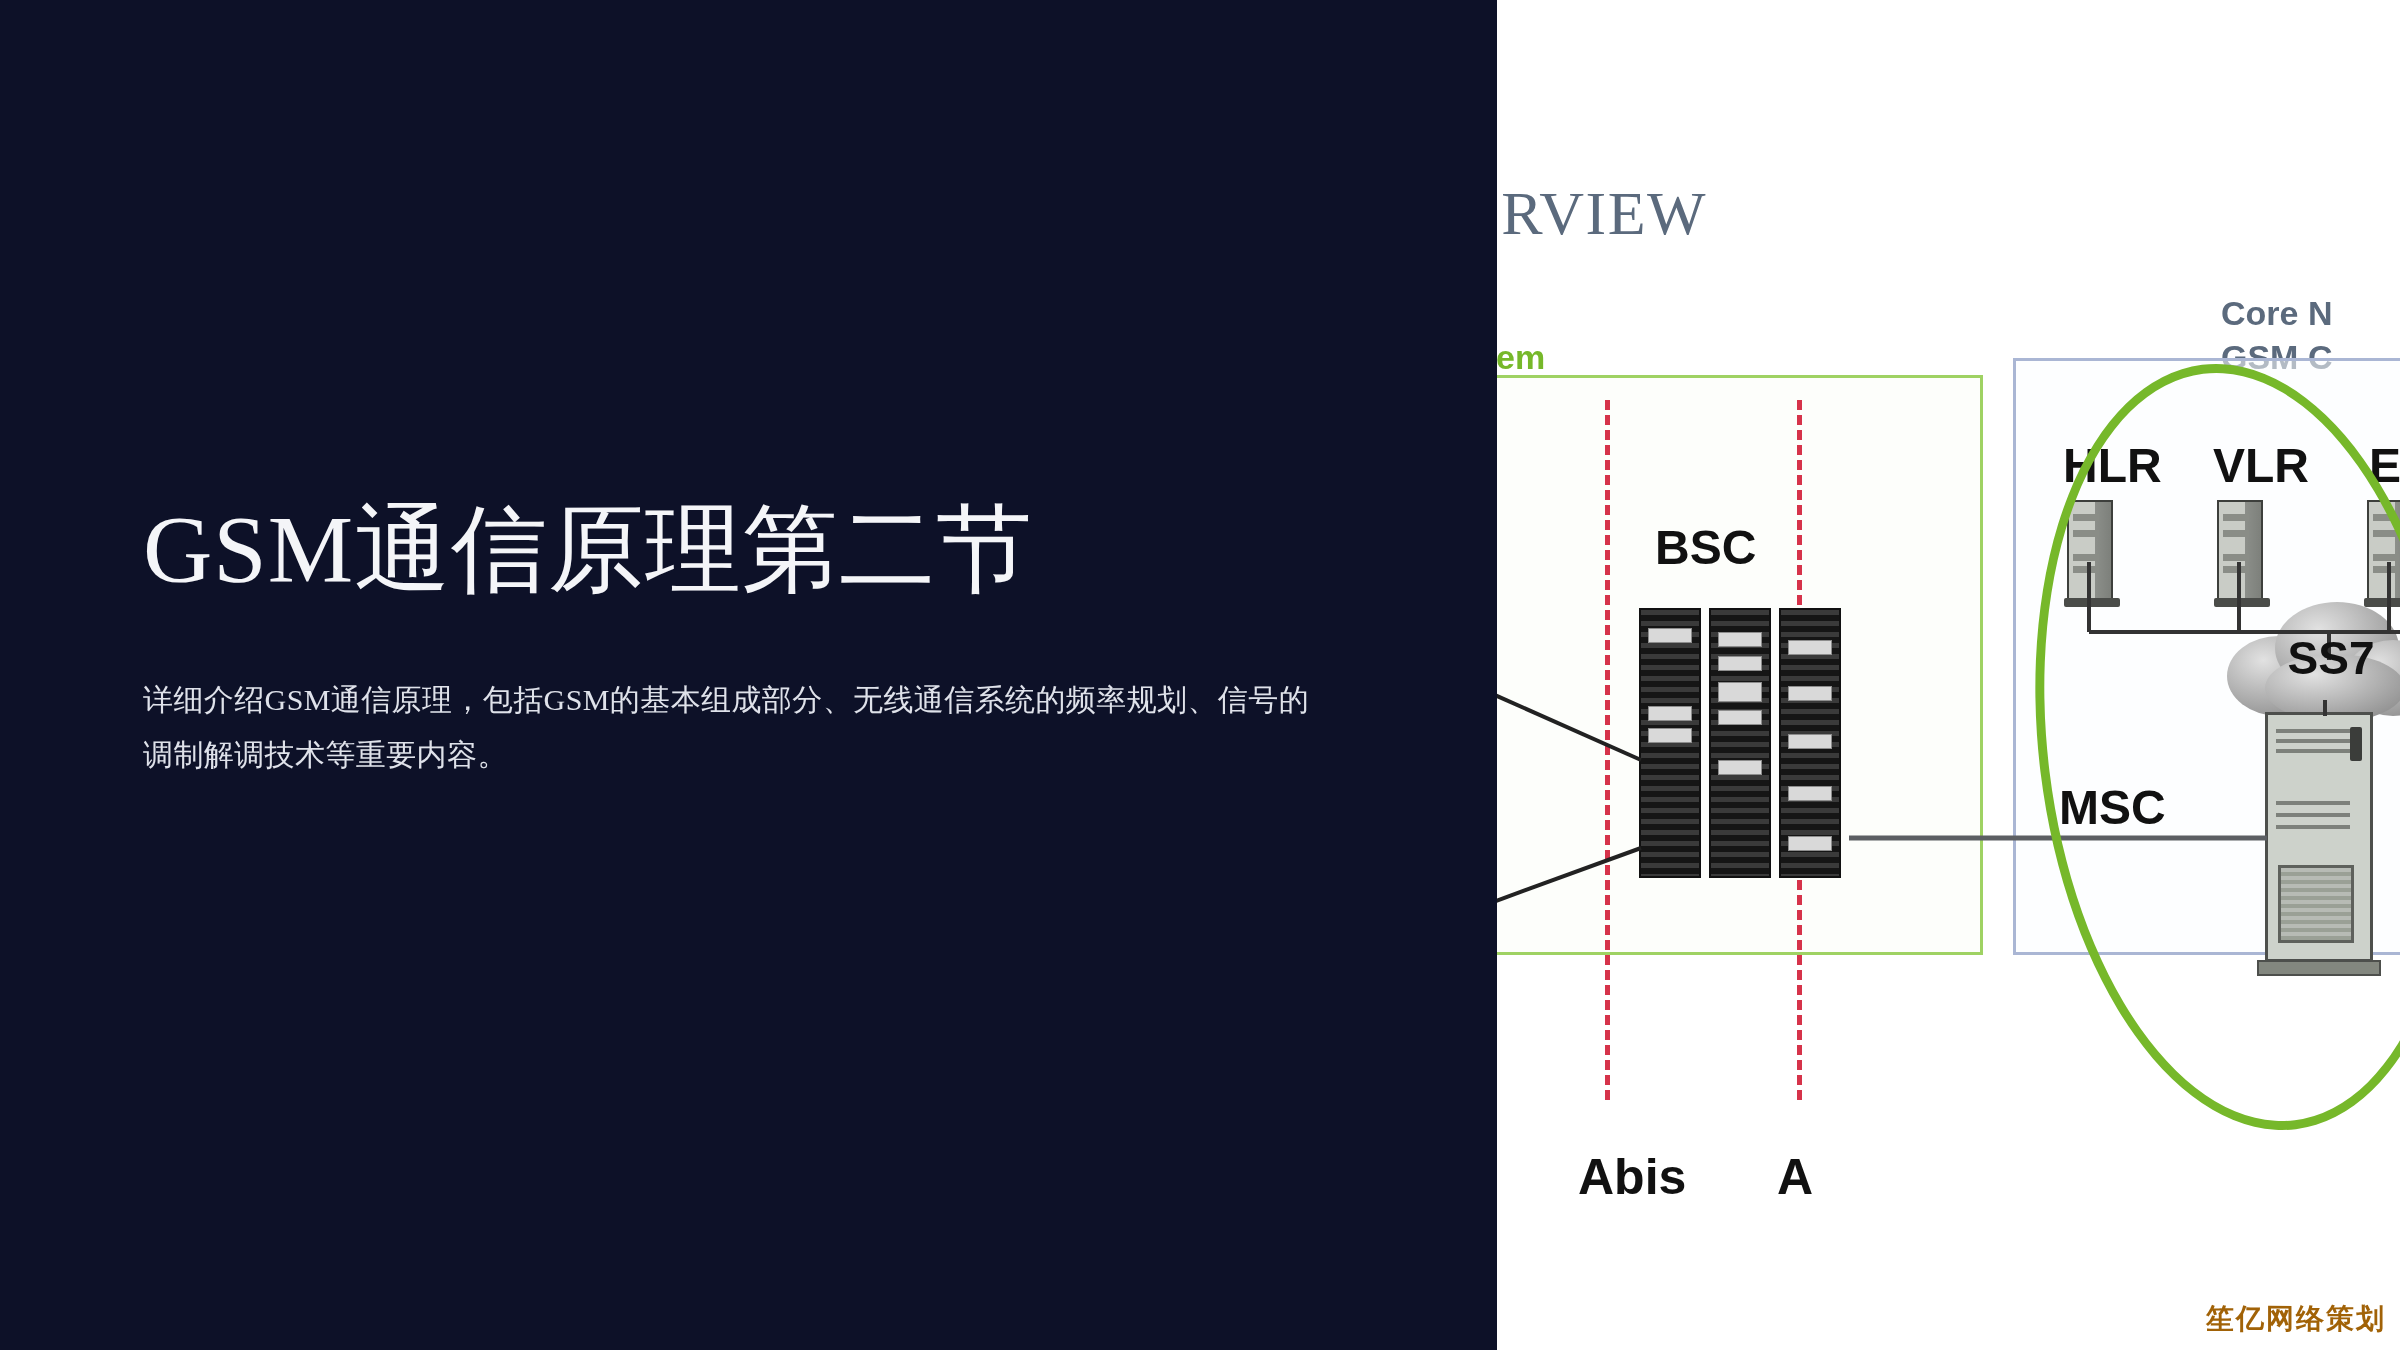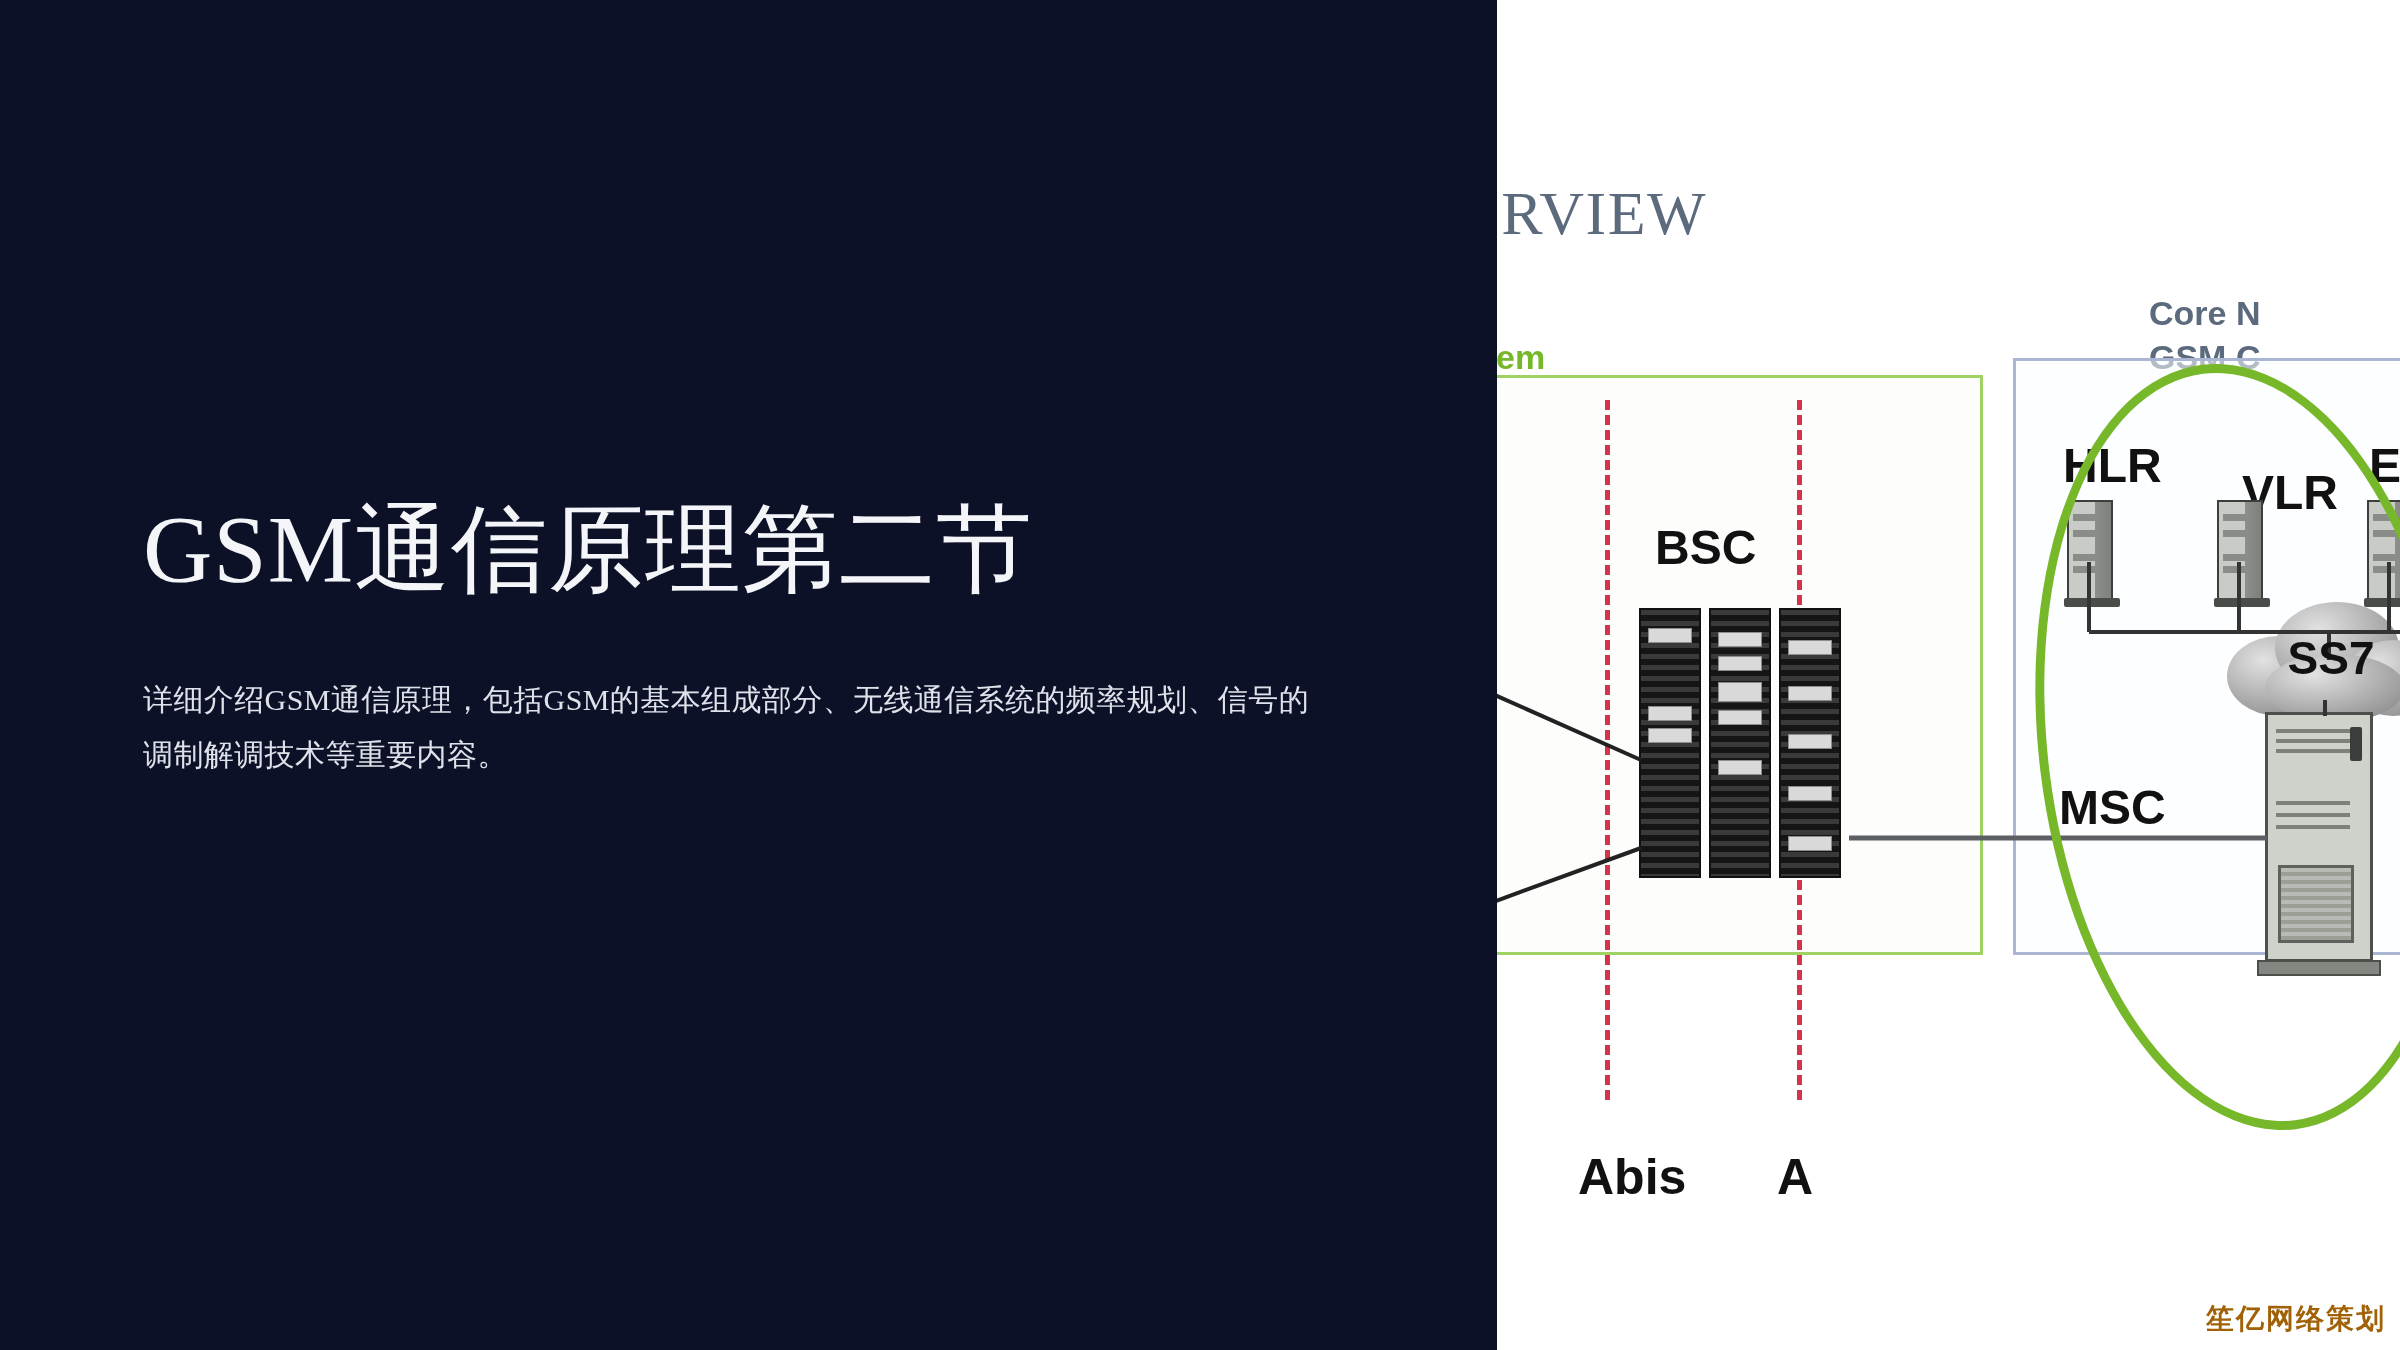--- a/index.html
+++ b/index.html
@@ -94,21 +94,21 @@
     left: 196px;
     top: 292px;
     font-size: 34px;
     font-weight: bold;
     color: #76b82a;
     line-height: 1.28;
     white-space: nowrap;
   }
   .label-core {
     position: absolute;
-    left: 1172px;
+    left: 1244px;
     top: 292px;
     font-size: 34px;
     font-weight: bold;
     color: #5b6a7d;
     line-height: 1.28;
     white-space: nowrap;
   }
 
   
   .box-bss {
@@ -419,21 +419,21 @@
       <div class="srv" style="left:1090px; top:500px;">
         <div class="srv-body">
           <div class="srv-stripe" style="top:12px"></div>
           <div class="srv-stripe" style="top:28px"></div>
           <div class="srv-stripe" style="top:52px"></div>
           <div class="srv-stripe" style="top:64px"></div>
         </div>
         <div class="srv-base"></div>
       </div>
 
-      <div class="net-label" style="left:1265px; top:438px;margin-top:27px;">VLR</div>
+      <div class="net-label" style="left:1236px; top:438px;">VLR</div>
       <div class="srv" style="left:1240px; top:500px;">
         <div class="srv-body">
           <div class="srv-stripe" style="top:12px"></div>
           <div class="srv-stripe" style="top:28px"></div>
           <div class="srv-stripe" style="top:52px"></div>
           <div class="srv-stripe" style="top:64px"></div>
         </div>
         <div class="srv-base"></div>
       </div>
 

